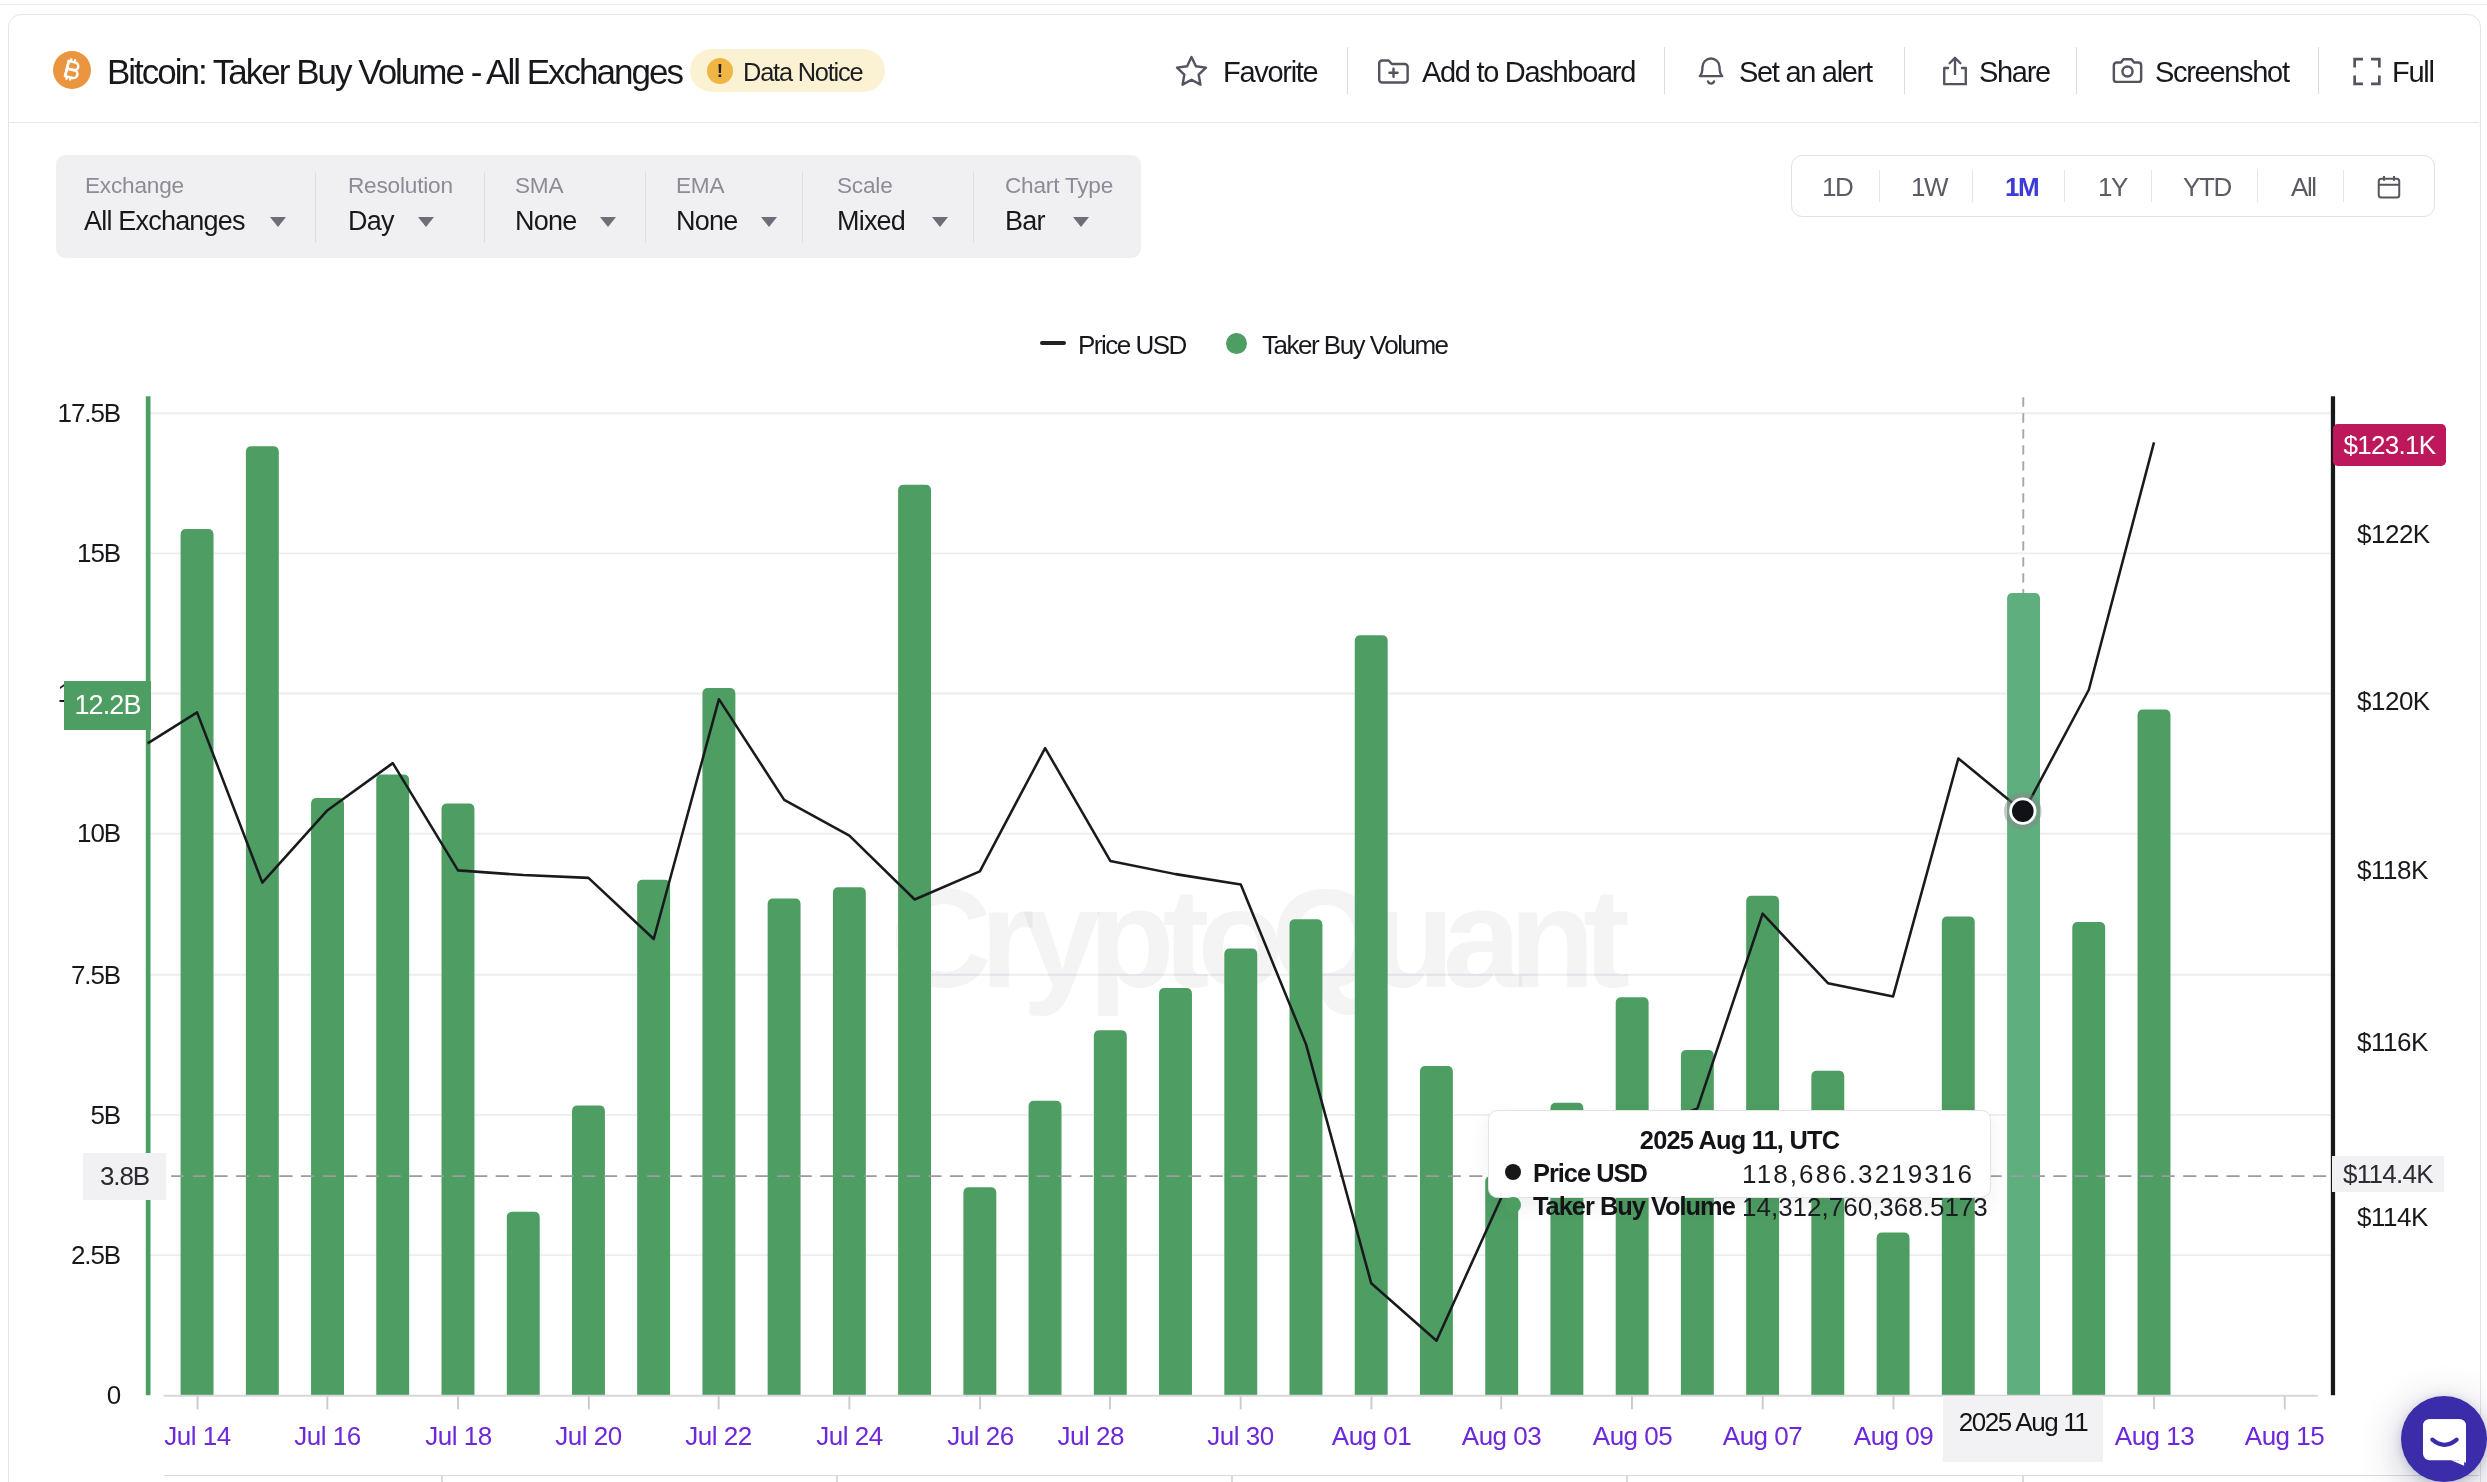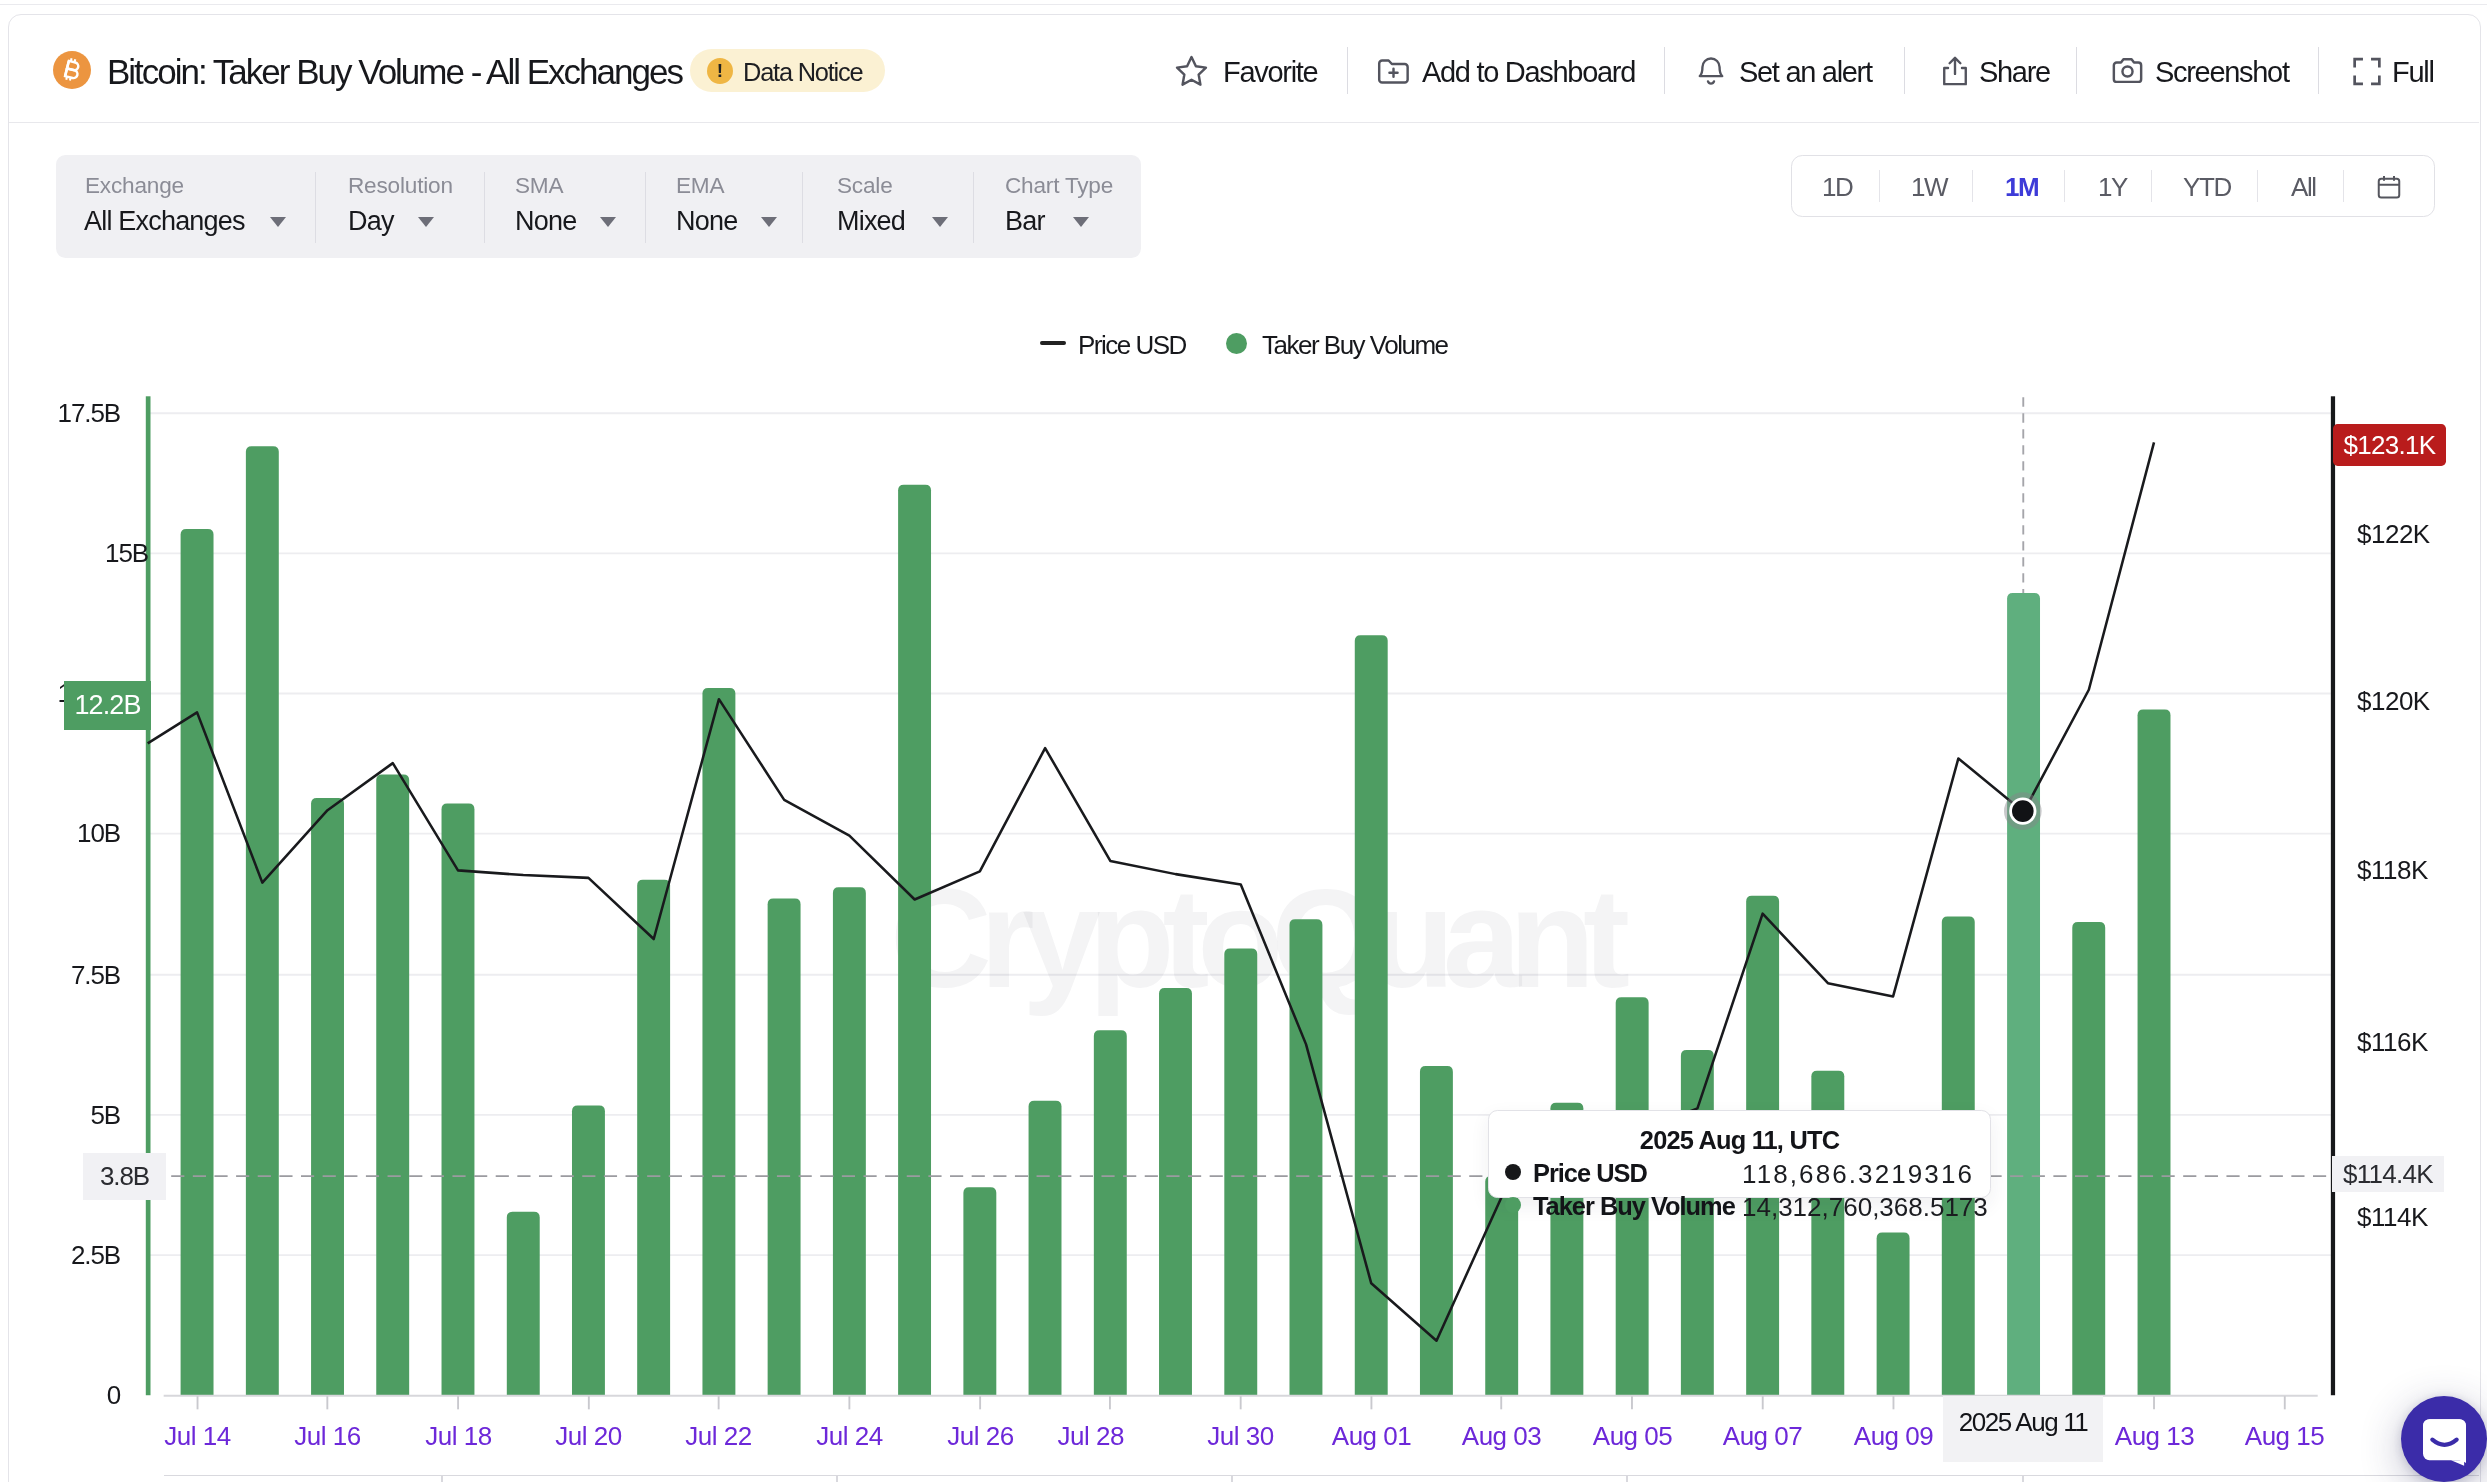--- a/index.html
+++ b/index.html
@@ -20,21 +20,21 @@
 .caret { position:absolute; top:217px; width:0; height:0; border-left:8.5px solid transparent; border-right:8.5px solid transparent; border-top:10.3px solid #6d6e78; }
 #tf { position:absolute; left:1791px; top:155px; width:644px; height:62px; border:1.4px solid #e1e1e6; border-radius:11.3px; background:#fff; }
 .tfi { position:absolute; top:172px; font-size:26px; letter-spacing:-1.4px; color:#5a5b64; white-space:nowrap; }
 .tfd { position:absolute; top:170px; height:32px; width:0; border-left:1.4px solid #e4e4e9; }
 .legtxt { position:absolute; top:330px; font-size:26px; letter-spacing:-1.5px; color:#17181c; white-space:nowrap; }
 .ylab { position:absolute; left:0px; width:120px; text-align:right; font-size:26px; letter-spacing:-1.1px; color:#17181c; }
 .yrlab { position:absolute; left:2357px; font-size:26px; letter-spacing:-0.5px; color:#17181c; white-space:nowrap; }
 .xlab { position:absolute; width:113px; text-align:center; font-size:26px; letter-spacing:-0.5px; color:#6d28d9; white-space:nowrap; }
 #gtag { position:absolute; left:64px; top:681px; width:87px; height:49px; background:#4E9D62; color:#fff; font-size:27px; letter-spacing:-0.9px; text-align:center; line-height:49px; }
 #ltag { position:absolute; left:83px; top:1153px; width:83px; height:47px; background:#f1f1f4; color:#2a2b30; font-size:26px; letter-spacing:-1.1px; text-align:center; line-height:47px; }
-#btag { position:absolute; left:2333px; top:424px; width:113px; height:42px; background:#b91c1c; border-radius:4.7px; color:#fff; font-size:26px; letter-spacing:-0.7px; text-align:center; line-height:42px; }
+#btag { position:absolute; left:2333px; top:424px; width:113px; height:42px; background:#be185d; border-radius:4.7px; color:#fff; font-size:26px; letter-spacing:-0.7px; text-align:center; line-height:42px; }
 #rtag { position:absolute; left:2332px; top:1156px; width:112px; height:36px; background:#f1f1f4; color:#2a2b30; font-size:26px; letter-spacing:-0.7px; text-align:center; line-height:36px; }
 #dtag { position:absolute; left:1943px; top:1396px; width:160px; height:66px; background:#f2f2f4; color:#131418; font-size:26px; letter-spacing:-1.4px; text-align:center; line-height:53px; }
 #tooltip { position:absolute; left:1488px; top:1110px; width:503px; height:88px; background:#fff; border:0.9px solid #e2e2e7; border-radius:9.4px; box-shadow:0 7.5px 19px rgba(40,40,60,0.07); }
 #tooltip .tt { position:absolute; top:15px; left:0; width:100%; text-align:center; font-weight:bold; font-size:25.4px; letter-spacing:-0.8px; color:#131418; }
 #tooltip .r1l, #tooltip .r2l { position:absolute; left:44px; font-weight:bold; font-size:25.4px; letter-spacing:-1px; color:#131418; }
 #tooltip .r1v, #tooltip .r2v { position:absolute; left:253px; font-size:26px; color:#1b1c20; white-space:nowrap; }
 #tooltip .dot { position:absolute; left:16px; width:16px; height:16px; border-radius:50%; }
 #chat { position:absolute; left:2401px; top:1396px; width:86px; height:86px; border-radius:50%; background:#3b2ca9; box-shadow:0 9.4px 42px rgba(40,40,90,0.30), 0 1.9px 9.4px rgba(40,40,90,0.18); }
 #botline { position:absolute; left:164px; top:1475px; width:2315px; border-top:1.9px solid #d9d9de; }
 </style></head>
@@ -203,21 +203,21 @@
 <line x1="2429" y1="1484" x2="2429" y2="1498" stroke="#c9c9ce" stroke-width="2"></line>
 <line x1="159" y1="1250" x2="2478" y2="1250" stroke="#9b9ba0" stroke-width="2" stroke-dasharray="14 9"></line>
 <line x1="2151" y1="422" x2="2151" y2="630" stroke="#a5a5aa" stroke-width="2" stroke-dasharray="10 7"></line>
 <polyline points="157.0,790.0 209.5,757.0 278.9,938.0 348.2,861.0 417.6,811.0 486.9,925.0 556.3,930.0 625.6,933.0 695.0,998.0 764.3,743.0 833.7,850.0 903.0,888.0 972.4,956.0 1041.7,926.0 1111.1,795.0 1180.4,915.0 1249.8,929.0 1319.1,940.0 1388.5,1110.0 1457.8,1364.0 1527.2,1425.0 1596.5,1272.0 1665.9,1240.0 1735.2,1205.0 1804.6,1178.0 1873.9,971.0 1943.3,1045.0 2012.6,1059.0 2082.0,806.0 2151.3,863.0 2220.7,733.0 2290.0,470.0" fill="none" stroke="#191a1d" stroke-width="2.7" stroke-linejoin="round"></polyline>
 <circle cx="2150.5" cy="862" r="20" fill="#85858a" opacity="0.45"></circle>
 <circle cx="2150.5" cy="862" r="14.5" fill="#ffffff"></circle>
 <circle cx="2150.5" cy="862" r="11.5" fill="#111215"></circle>
 </svg>
 
 <div class="ylab" style="top:398px;">17.5B</div>
-<div class="ylab" style="top:538px;margin-left:28px;">15B</div>
+<div class="ylab" style="top:538px;">15B</div>
 <div class="ylab" style="top:678px;">12.5B</div>
 <div class="ylab" style="top:818px;">10B</div>
 <div class="ylab" style="top:960px;">7.5B</div>
 <div class="ylab" style="top:1100px;">5B</div>
 <div class="ylab" style="top:1240px;">2.5B</div>
 <div class="ylab" style="top:1380px;">0</div>
 <div class="yrlab" style="top:519px;">$122K</div>
 <div class="yrlab" style="top:686px;">$120K</div>
 <div class="yrlab" style="top:855px;">$118K</div>
 <div class="yrlab" style="top:1027px;">$116K</div>

